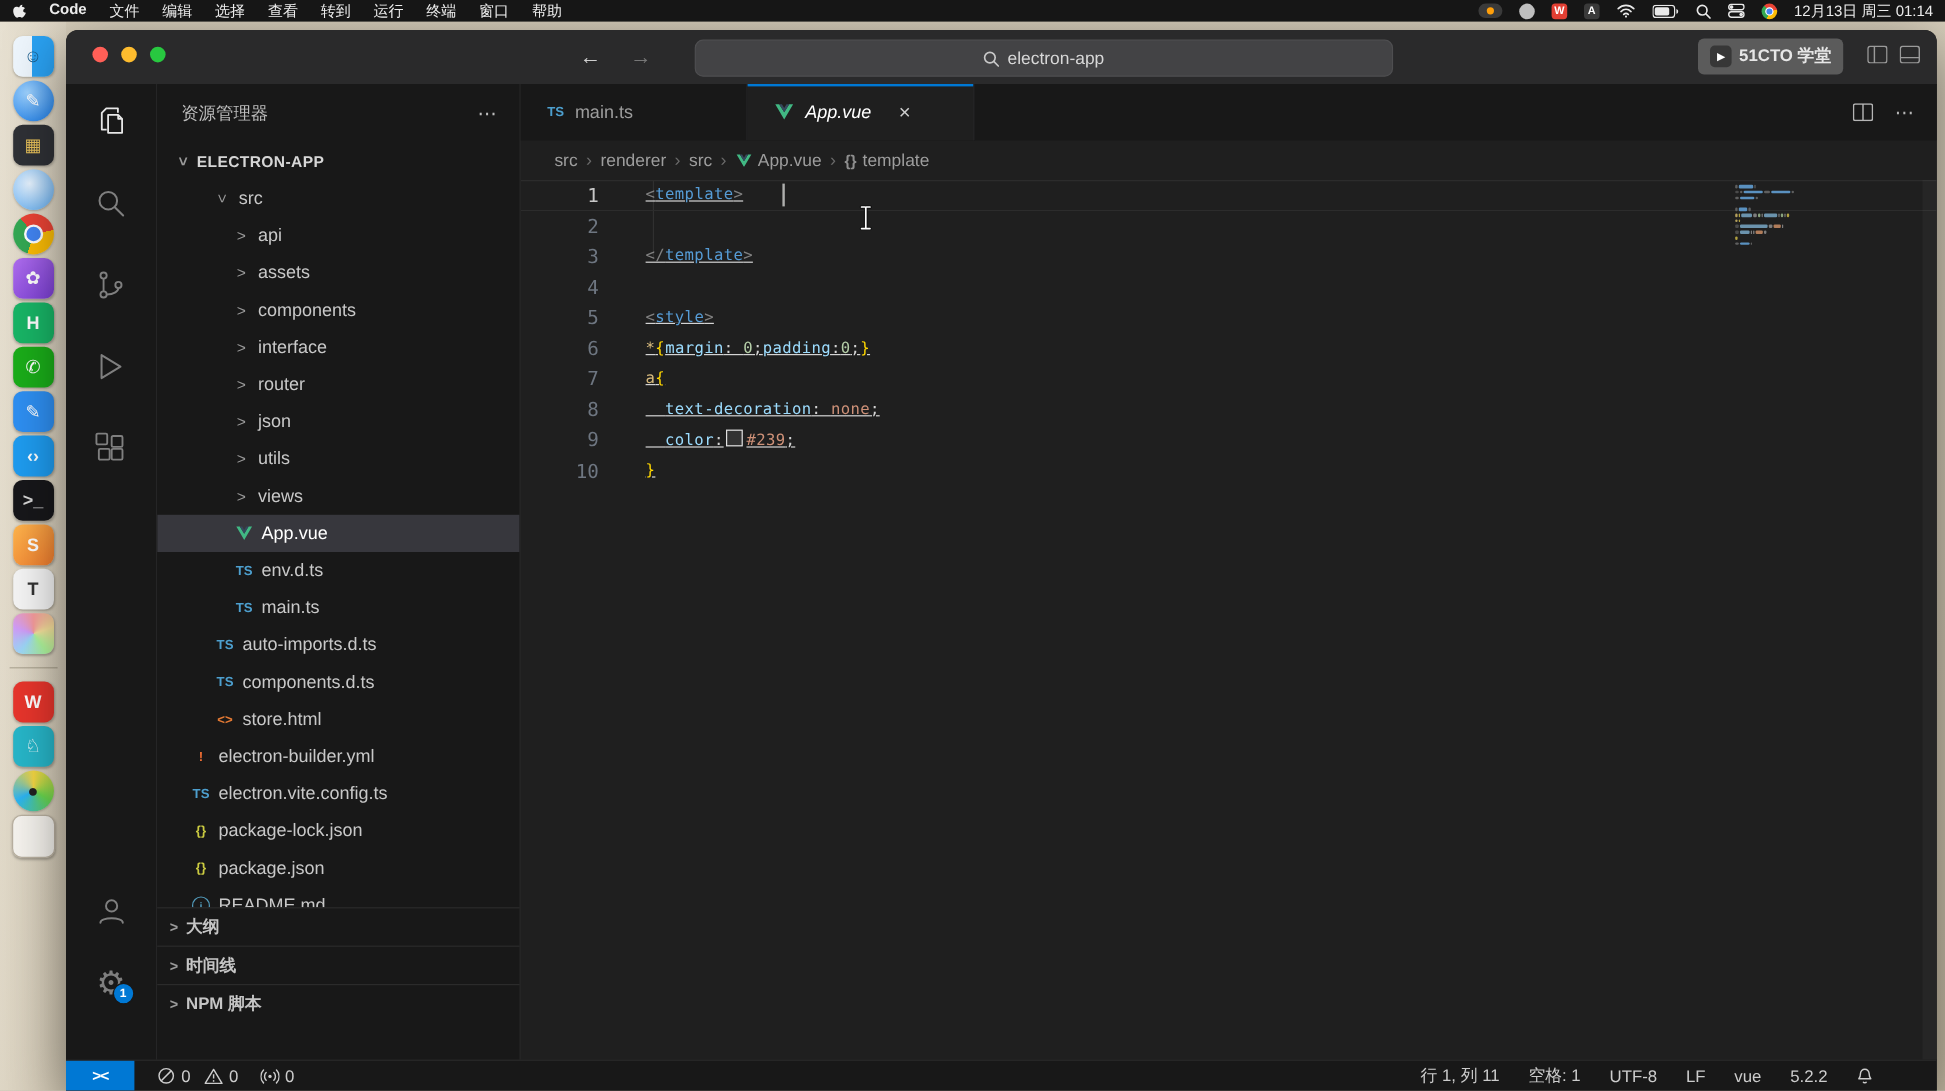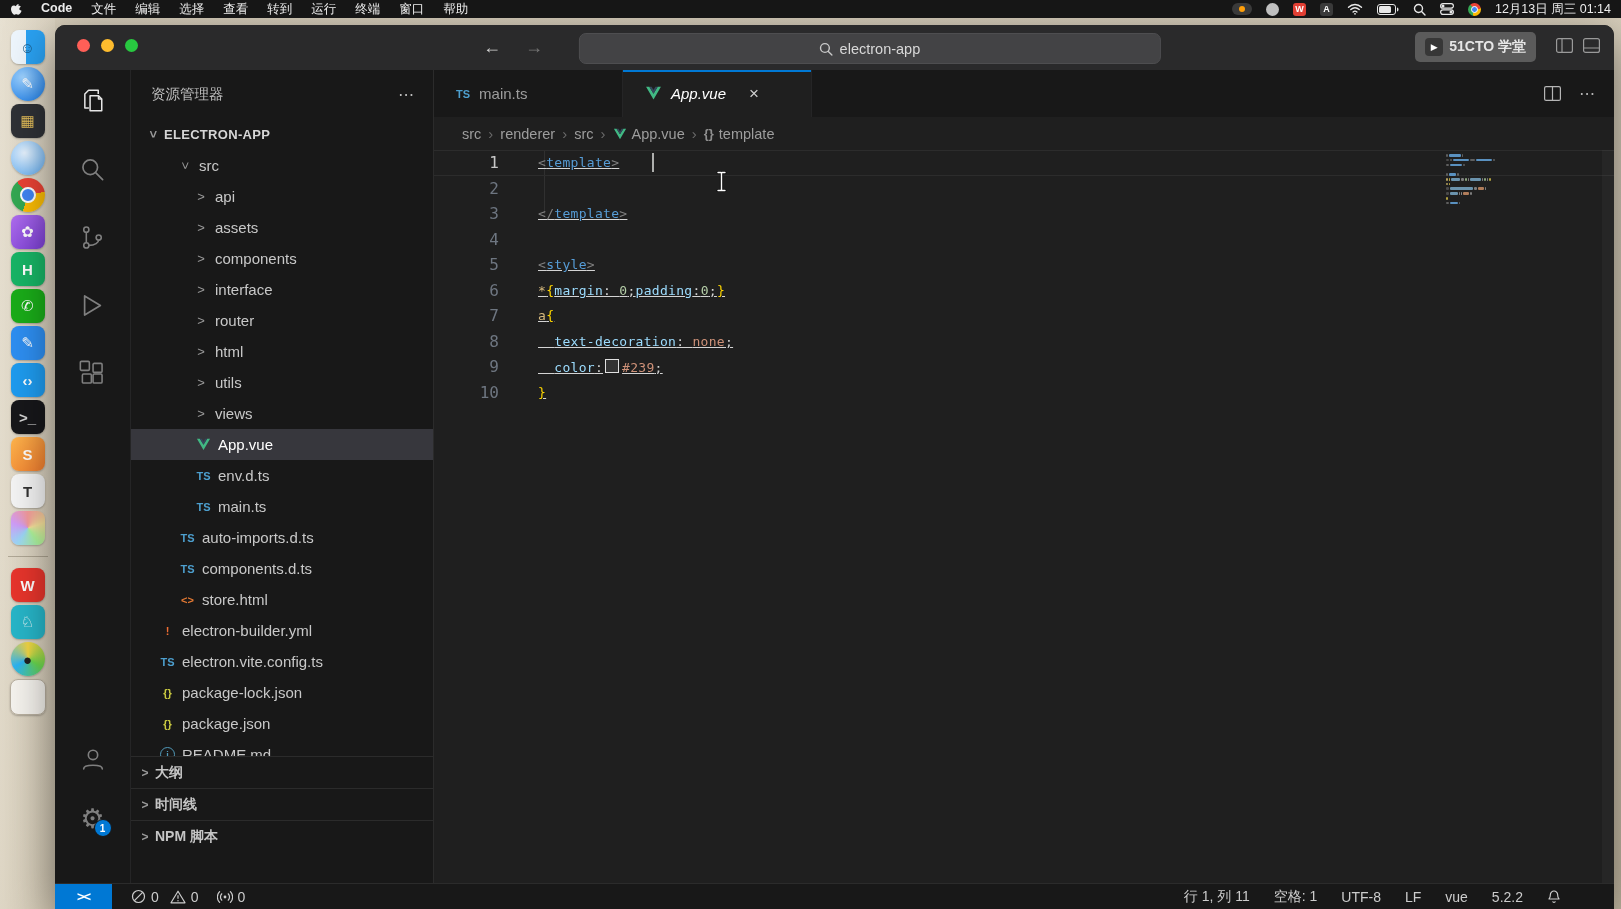--- a/index.html
+++ b/index.html
@@ -370,21 +370,21 @@
             <span>interface</span>
           </div>
           <div class="trow" style="padding-left: 62px;">
             <span class="chev">&gt;</span>
             <span style="width: 6px; display: inline-block;"></span>
             <span>router</span>
           </div>
           <div class="trow" style="padding-left: 62px;">
             <span class="chev">&gt;</span>
             <span style="width: 6px; display: inline-block;"></span>
-            <span>html</span>
+            <span>json</span>
           </div>
           <div class="trow" style="padding-left: 62px;">
             <span class="chev">&gt;</span>
             <span style="width: 6px; display: inline-block;"></span>
             <span>utils</span>
           </div>
           <div class="trow" style="padding-left: 62px;">
             <span class="chev">&gt;</span>
             <span style="width: 6px; display: inline-block;"></span>
             <span>views</span>

